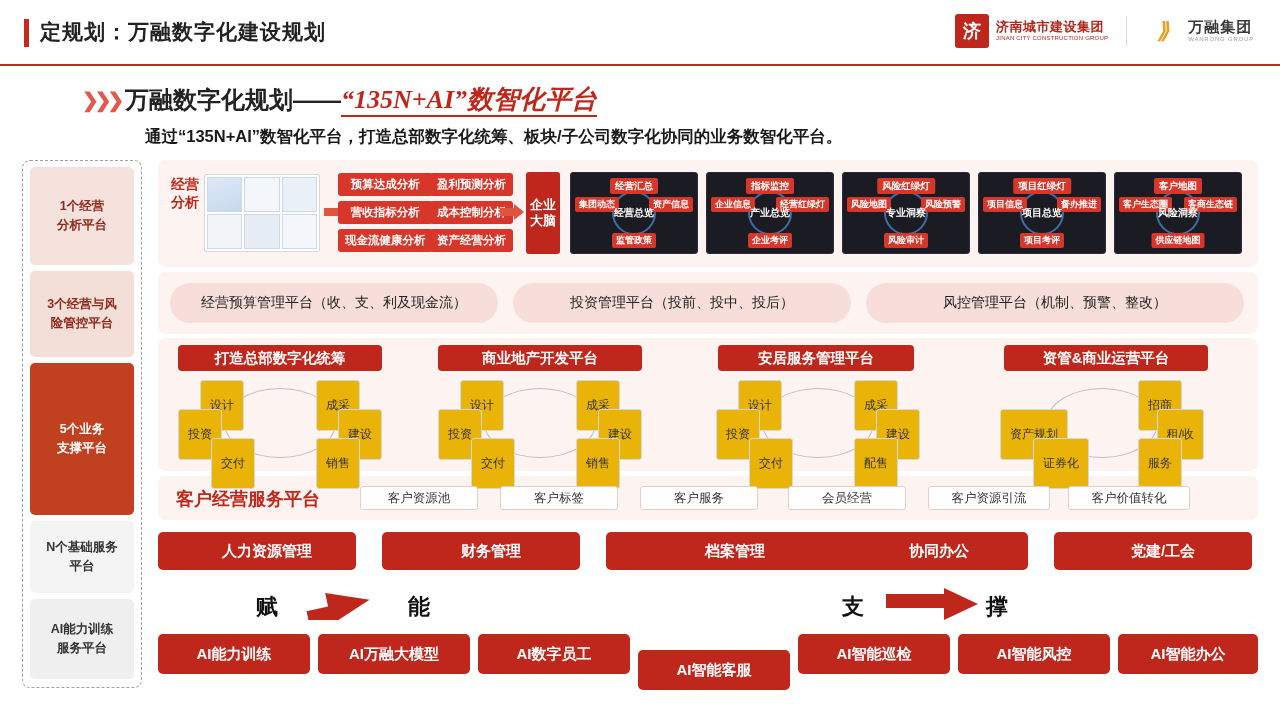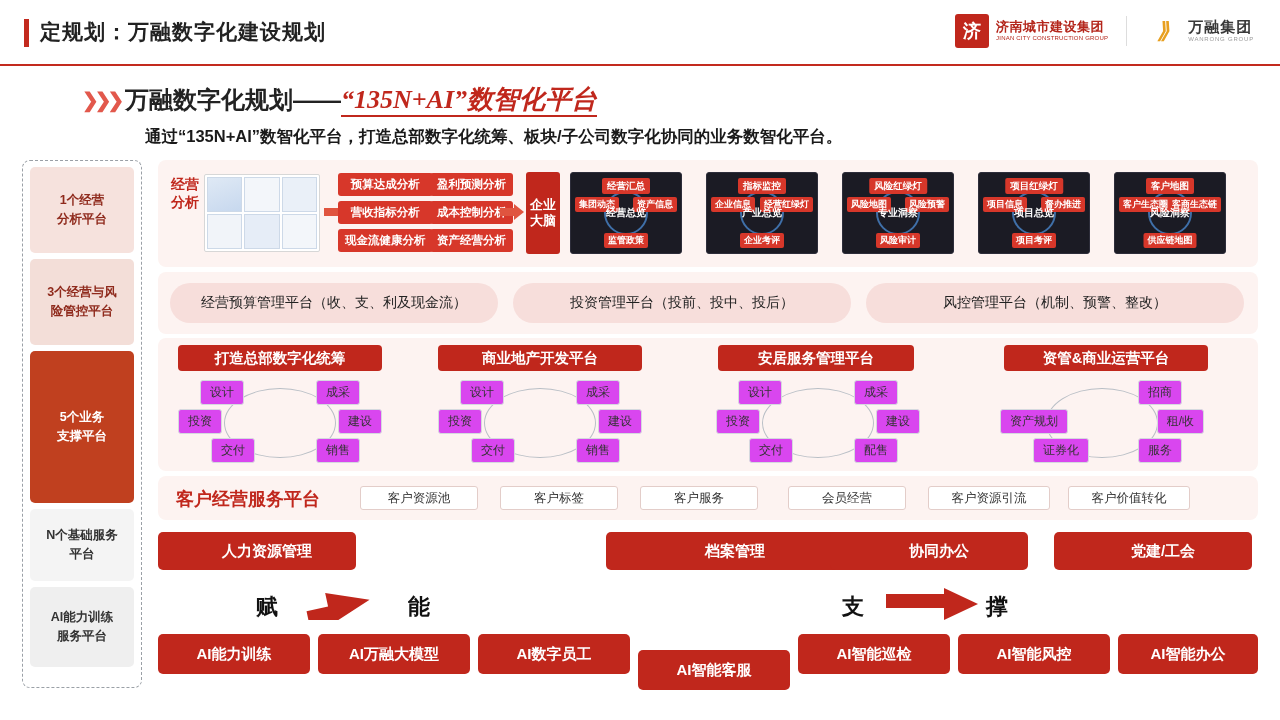--- a/index.html
+++ b/index.html
@@ -64,21 +64,21 @@
   .rail {
     position: absolute; left: 22px; top: 160px; width: 120px; height: 528px;
     border: 1px dashed #9aa0a6; border-radius: 8px; padding: 6px 7px;
     display: flex; flex-direction: column; gap: 6px;
   }
   .rail-item {
     flex: 0 0 auto; border-radius: 5px; display: flex; flex-direction: column;
     align-items: center; justify-content: center; text-align: center;
     font-size: 12.5px; font-weight: bold; line-height: 1.5;
   }
-  .rail-item.r1 { height: 86px; background: #f6e2dd; color: #8f2a1c; }
+  .rail-item.r1 { height: 98px; background: #f6e2dd; color: #8f2a1c; }
   .rail-item.r2 { height: 86px; background: #f3ded8; color: #8f2a1c; }
   .rail-item.r3 { height: 152px; background: #c0401f; color: #ffffff; }
   .rail-item.r4 { height: 72px; background: #f4f4f4; color: #333; }
   .rail-item.r5 { height: 80px; background: #efefef; color: #333; }
 
   
   .panel {
     position: absolute; border-radius: 8px;
   }
   .panel-a { left: 158px; top: 160px; width: 1100px; height: 107px; background: #fdf3f1; }
@@ -122,21 +122,21 @@
 
   .brain {
     position: absolute; left: 526px; top: 172px; width: 34px; height: 82px;
     background: #c0271c; color: #fff; border-radius: 3px;
     font-size: 13px; font-weight: bold; line-height: 1.25; text-align: center;
     display: flex; align-items: center; justify-content: center; padding: 4px 2px;
   }
   .big-arrow-b { position: absolute; left: 500px; top: 204px; width: 24px; height: 16px; }
 
   .dash {
-    position: absolute; top: 172px; width: 112px; height: 82px;
+    position: absolute; top: 172px; width: 128px; height: 82px;
     background: #1b1b24; border-radius: 3px; overflow: hidden;
     border: 1px solid #2d2d3a;
   }
   .dash .d-title {
     position: absolute; left: 50%; transform: translateX(-50%); top: 5px;
     background: #d7372a; color: #fff; font-size: 9.5px; font-weight: bold;
     padding: 1.5px 5px; border-radius: 2px; white-space: nowrap;
   }
   .dash .d-center {
     position: absolute; left: 50%; top: 50%; transform: translate(-50%,-50%);
@@ -181,22 +181,22 @@
   .ph2 { left: 438px; top: 345px; width: 204px; }
   .ph3 { left: 718px; top: 345px; width: 196px; }
   .ph4 { left: 1004px; top: 345px; width: 204px; }
 
   .cycle { position: absolute; width: 204px; height: 86px; }
   .cy1 { left: 178px; top: 380px; }
   .cy2 { left: 438px; top: 380px; }
   .cy3 { left: 716px; top: 380px; }
   .cy4 { left: 1000px; top: 380px; }
   .cnode {
-    position: absolute; background: #d946ef; border: 1px solid #d5d9de; border-radius: 3px;
-    font-size: 12px; color: #333; padding: 3px 9px; white-space: nowrap;
+    position: absolute; background: #eab308; border: 1px solid #d5d9de; border-radius: 3px;
+    font-size: 12px; color: #333; padding: 16px 9px; white-space: nowrap;
   }
   .cn-tl { left: 22px; top: 0; }
   .cn-tr { right: 22px; top: 0; }
   .cn-ml { left: 0; top: 29px; }
   .cn-mr { right: 0; top: 29px; }
   .cn-bl { left: 33px; top: 58px; }
   .cn-br { right: 22px; top: 58px; }
   .cycle .ellipse {
     position: absolute; left: 46px; top: 8px; width: 112px; height: 70px;
     border: 1.5px solid #b9bfc6; border-radius: 50%;
@@ -446,20 +446,21 @@
 
   <div class="cust-title">客户经营服务平台</div>
   <div class="cust-chip cc1">客户资源池</div>
   <div class="cust-chip cc2">客户标签</div>
   <div class="cust-chip cc3">客户服务</div>
   <div class="cust-chip cc4">会员经营</div>
   <div class="cust-chip cc5">客户资源引流</div>
   <div class="cust-chip cc6">客户价值转化</div>
 
   <div class="base-chip b1">人力资源管理</div>
+  <div class="base-chip b2">财务管理</div>
   <div class="base-chip b3">档案管理</div>
   <div class="base-chip b4">协同办公</div>
   <div class="base-chip b5">党建/工会</div>
 
   <div class="band-txt bt1">赋</div>
   <div class="band-arrow ba1">
     <svg width="100" height="32" viewBox="0 0 100 32">
         <path d="M6 32 L6 14 L28 14 L28 0 L70 16 L28 32 L28 32 Z" fill="#c0271c" transform="rotate(-12 50 16)"></path>
       </svg>
   </div>

